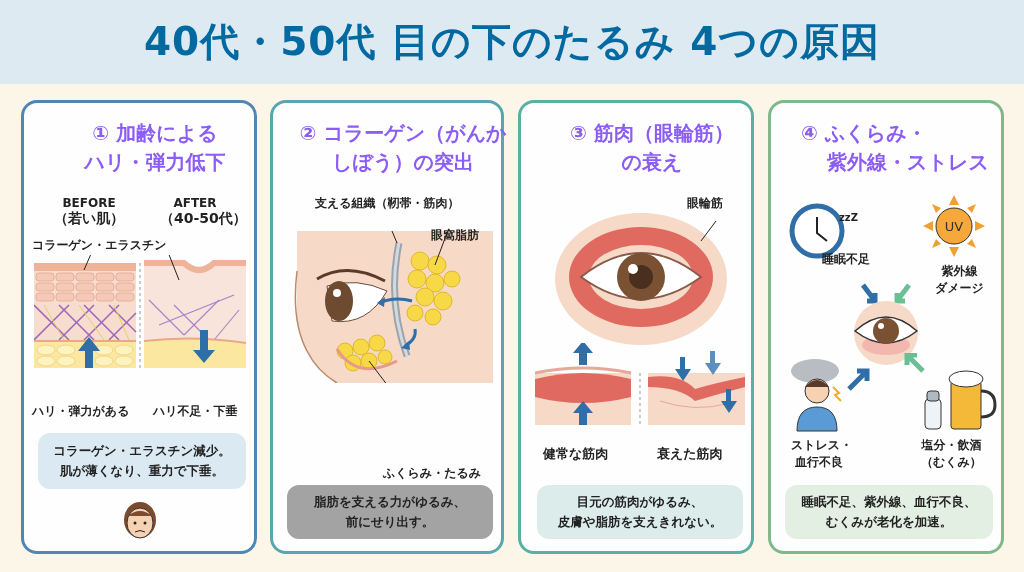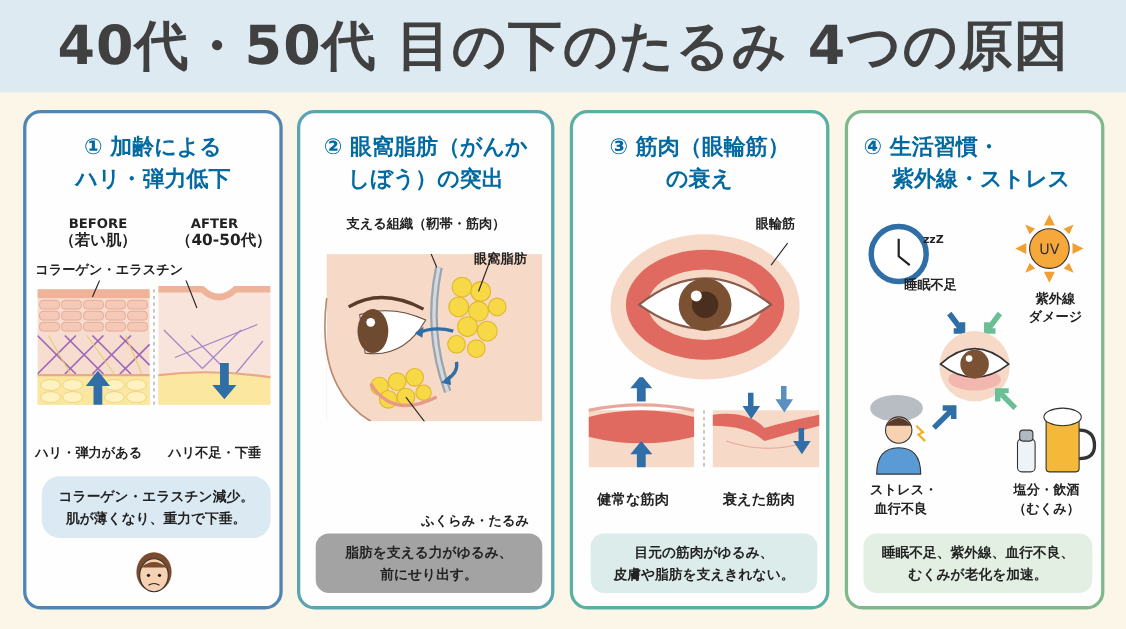--- a/index.html
+++ b/index.html
@@ -1,28 +1,28 @@
 <!DOCTYPE html>
 <html><head>
 <meta charset="utf-8">
 <style>
   * { box-sizing: border-box; margin: 0; padding: 0; }
   body { width: 1024px; height: 572px; overflow: hidden; background: #fbf6e8; font-family: "DejaVu Sans", sans-serif; color: #222; position: relative; }
   .header { position: absolute; left: 0; top: 0; width: 1024px; height: 84px; background: #deeaf1; display: flex; align-items: center; justify-content: center; }
-  .header h1 { font-size: 49px; font-weight: bold; letter-spacing: 1px; color: #404040; }
+  .header h1 { font-size: 39px; font-weight: bold; letter-spacing: 1px; color: #0369a1; }
   .card { position: absolute; top: 100px; height: 454px; background: #fefefe; border: 3px solid; border-radius: 16px; }
   .c1 { left: 21px; width: 236px; border-color: #4f86b3; }
   .c2 { left: 270px; width: 234px; border-color: #5aa6b0; }
   .c3 { left: 518px; width: 236px; border-color: #5ab0a2; }
   .c4 { left: 768px; width: 236px; border-color: #7fb88a; }
-  .ctitle { position: absolute; top: 16px; left: 0; width: 100%; text-align: center; font-size: 20px; font-weight: bold; line-height: 29px; color: #0369a1; }
+  .ctitle { position: absolute; top: 16px; left: 16px; width: 100%; text-align: center; font-size: 20px; font-weight: bold; line-height: 29px; color: #8b5cf6; }
   .lbl { position: absolute; font-size: 12px; font-weight: bold; color: #222; white-space: nowrap; }
   .sm { font-size: 14px; }
   .note { position: absolute; border-radius: 12px; font-size: 12.5px; font-weight: bold; text-align: center; line-height: 20px; display: flex; align-items: center; justify-content: center; }
-  .n1 { left: 14px; top: 330px; width: 208px; height: 56px; background: #dbe9f3; border-radius: 16px; }
+  .n1 { left: 14px; top: 330px; width: 208px; height: 56px; background: #dbe9f3; }
   .n2 { left: 14px; top: 382px; width: 206px; height: 54px; background: #a3a3a3; }
   .n3 { left: 16px; top: 382px; width: 206px; height: 54px; background: #dcecea; }
   .n4 { left: 14px; top: 382px; width: 208px; height: 54px; background: #e2efe2; }
   svg { position: absolute; }
 </style>
 </head>
 <body>
 
 <div class="header">
   <h1>40代・50代 目の下のたるみ 4つの原因</h1>
@@ -119,21 +119,21 @@
     <ellipse cx="20" cy="25" rx="13" ry="15" fill="#f6d2b3" stroke="#333" stroke-width="1"></ellipse>
     <path d="M8 18 Q20 8 32 18" fill="#7a4b2e"></path>
     <circle cx="15" cy="25" r="1.5" fill="#222"></circle>
       <circle cx="25" cy="25" r="1.5" fill="#222"></circle>
     <path d="M15 34 Q20 31 25 34" stroke="#222" fill="none"></path>
   </svg>
 </div>
 
 <div class="card c2">
   <div class="ctitle">
-    <div>② 眼窩脂肪（がんか</div>
+    <div>② コラーゲン（がんか</div>
     <div>しぼう）の突出</div>
   </div>
   <div class="lbl" style="left:42px;top:92px;">支える組織（靭帯・筋肉）</div>
   <svg style="left:14px;top:128px" width="206" height="152" viewBox="0 0 206 152">
     <rect x="10" y="0" width="196" height="152" fill="#f6d9c7"></rect>
     <path d="M10 0 L10 40 Q4 90 20 120 Q30 140 50 152 L10 152 Z" fill="#fefefe"></path>
     <path d="M10 40 Q4 90 20 120 Q30 140 50 152" stroke="#b98a6e" stroke-width="1.5" fill="none"></path>
     <path d="M30 48 Q60 30 98 50" stroke="#5a3a2a" stroke-width="3" fill="none"></path>
     <path d="M40 55 Q70 46 100 60 Q80 95 45 90 Z" fill="#fff" stroke="#6b4a3a"></path>
     <ellipse cx="52" cy="70" rx="14" ry="20" fill="#6e4a30"></ellipse>
@@ -211,21 +211,21 @@
   <div class="note n3">
       <div>
         <div>目元の筋肉がゆるみ、</div>
         <div>皮膚や脂肪を支えきれない。</div>
       </div>
     </div>
 </div>
 
 <div class="card c4">
   <div class="ctitle" style="text-align:left;padding-left:14px;">
-    <div>④ 生活習慣・</div>
+    <div>④ ふくらみ・</div>
     <div style="padding-left:26px;">紫外線・ストレス</div>
   </div>
   <svg style="left:16px;top:96px" width="80" height="60" viewBox="0 0 80 60">
     <circle cx="30" cy="32" r="25" fill="#fff" stroke="#2f6ea6" stroke-width="5"></circle>
     <path d="M30 18 L30 34 L40 42" stroke="#222" stroke-width="2" fill="none"></path>
     <text x="52" y="22" font-size="10" font-weight="bold" fill="#222" font-family="DejaVu Sans, sans-serif">zzZ</text>
   </svg>
   <div class="lbl" style="left:14px;top:148px;padding-left:37px;">睡眠不足</div>
   <svg style="left:150px;top:90px" width="66" height="66" viewBox="0 0 66 66">
     <g fill="#f0a030">

